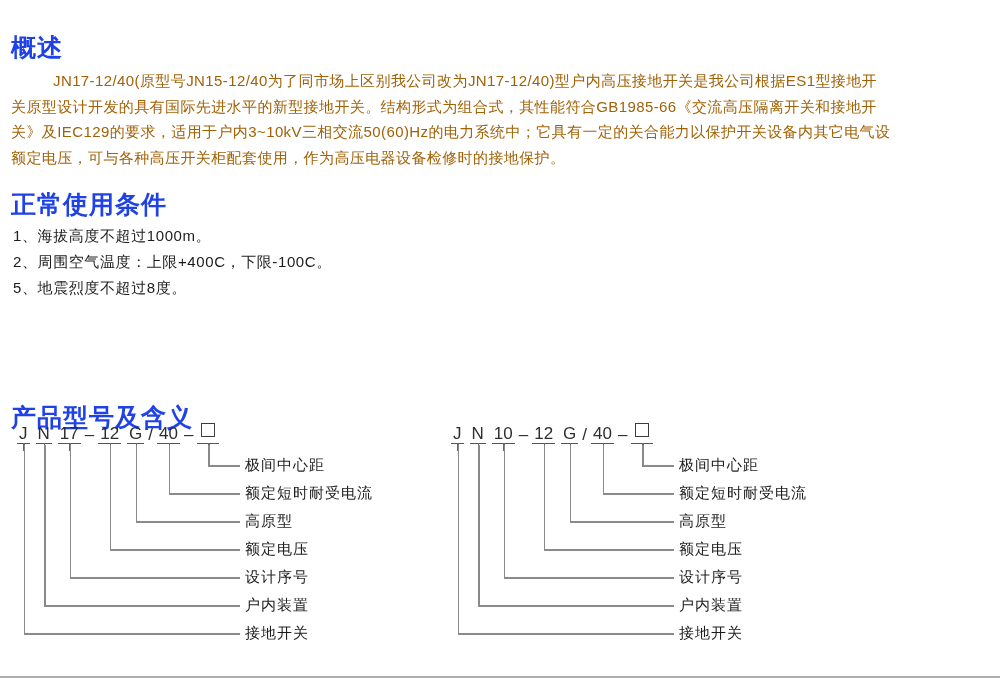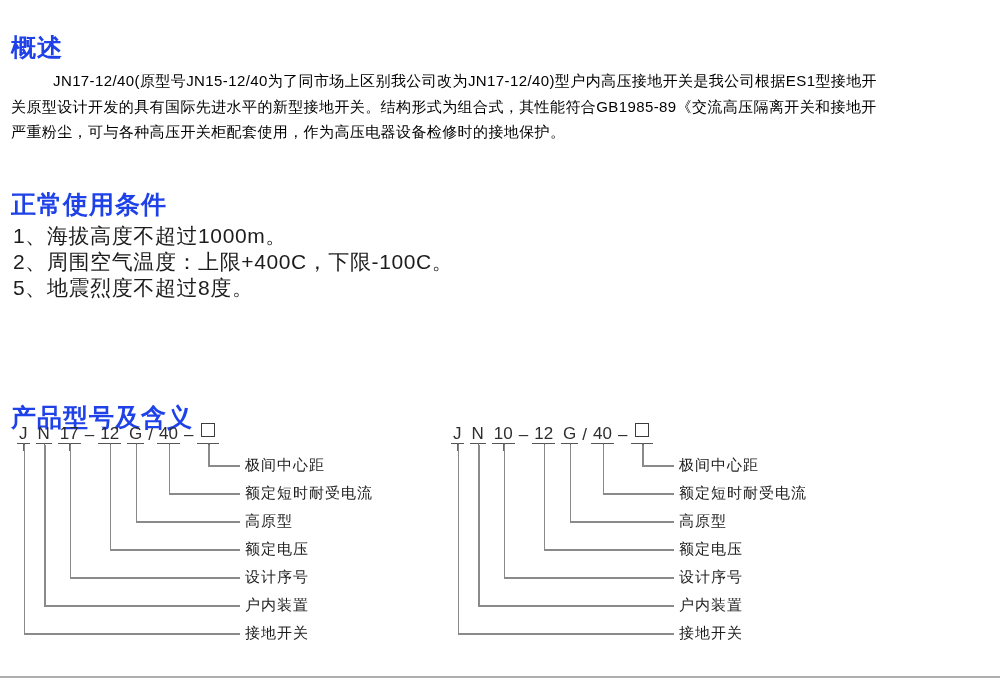--- a/index.html
+++ b/index.html
@@ -11,27 +11,27 @@
   .heading{
     position:absolute;left:11px;
     font-size:25px;font-weight:700;color:#1F42E8;
     letter-spacing:1px;white-space:nowrap;
   }
   #heading-overview{top:31px;text-align:right;}
   #heading-conditions{top:188px;text-align:center;}
   #heading-model{top:385px;margin-top:16px;}
   .paragraph{
     position:absolute;left:11px;top:68px;width:980px;
-    font-size:15px;line-height:25.5px;color:#000000;letter-spacing:0.4px;
+    font-size:15px;line-height:25.5px;color:#a16207;letter-spacing:0.4px;
   }
   .pline{white-space:nowrap;}
   .pline.indent{text-indent:42px;}
   .cond-list{
     position:absolute;left:13px;top:223px;
-    font-size:21px;line-height:26px;color:#1c1c1c;letter-spacing:0.6px;
+    font-size:15px;line-height:26px;color:#1c1c1c;letter-spacing:0.6px;
   }
   .diagram{
     position:absolute;top:424px;width:460px;height:238px;
   }
   #diagram-0{left:14px;}
   #diagram-1{left:448px;}
   .model-row{
     display:flex;align-items:flex-end;height:20px;
     font-size:17px;color:#2e2e2e;
   }
@@ -59,22 +59,23 @@
     position:absolute;left:0;top:676px;width:1000px;height:2px;background:#aeaeae;
   }
 </style>
 </head>
 <body>
 
 <div class="heading" id="heading-overview">概述</div>
 
 <div class="paragraph">
   <div class="pline indent">JN17-12/40(原型号JN15-12/40为了同市场上区别我公司改为JN17-12/40)型户内高压接地开关是我公司根据ES1型接地开</div>
-  <div class="pline">关原型设计开发的具有国际先进水平的新型接地开关。结构形式为组合式，其性能符合GB1985-89《交流高压隔离开关和接地开</div>
-  <div class="pline">严重粉尘，可与各种高压开关柜配套使用，作为高压电器设备检修时的接地保护。</div>
+  <div class="pline">关原型设计开发的具有国际先进水平的新型接地开关。结构形式为组合式，其性能符合GB1985-66《交流高压隔离开关和接地开</div>
+  <div class="pline">关》及IEC129的要求，适用于户内3~10kV三相交流50(60)Hz的电力系统中；它具有一定的关合能力以保护开关设备内其它电气设</div>
+  <div class="pline">额定电压，可与各种高压开关柜配套使用，作为高压电器设备检修时的接地保护。</div>
 </div>
 
 <div class="heading" id="heading-conditions">正常使用条件</div>
 
 <div class="cond-list">
   <div class="citem">1、海拔高度不超过1000m。</div>
   <div class="citem">2、周围空气温度：上限+400C，下限-100C。</div>
   <div class="citem">5、地震烈度不超过8度。</div>
 </div>
 

